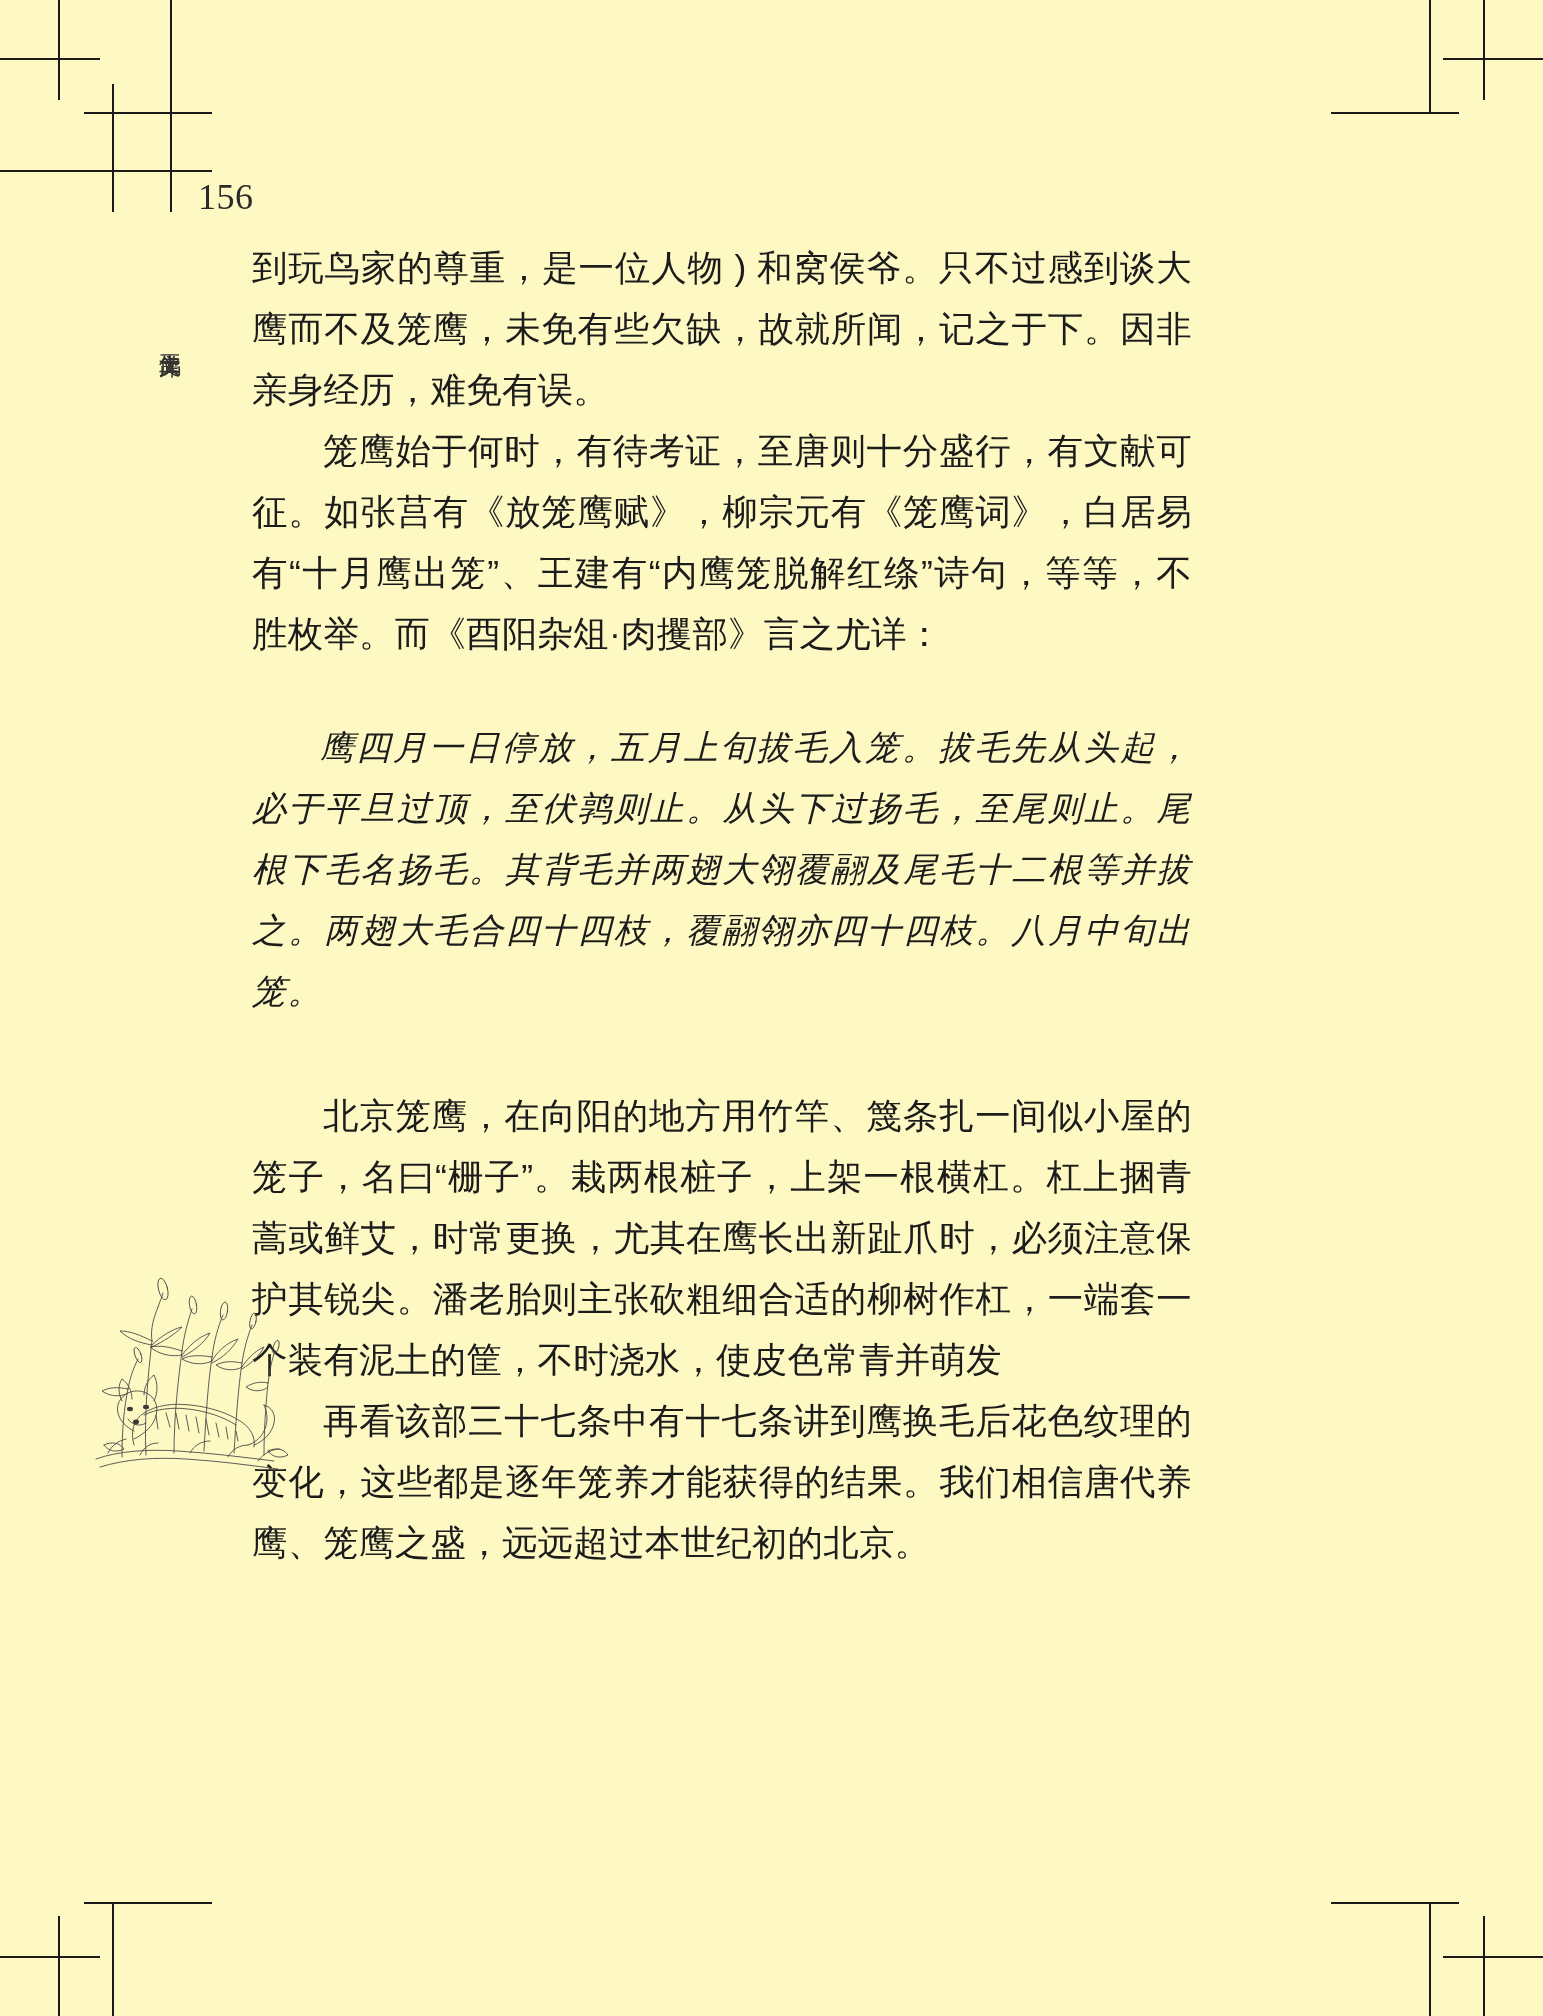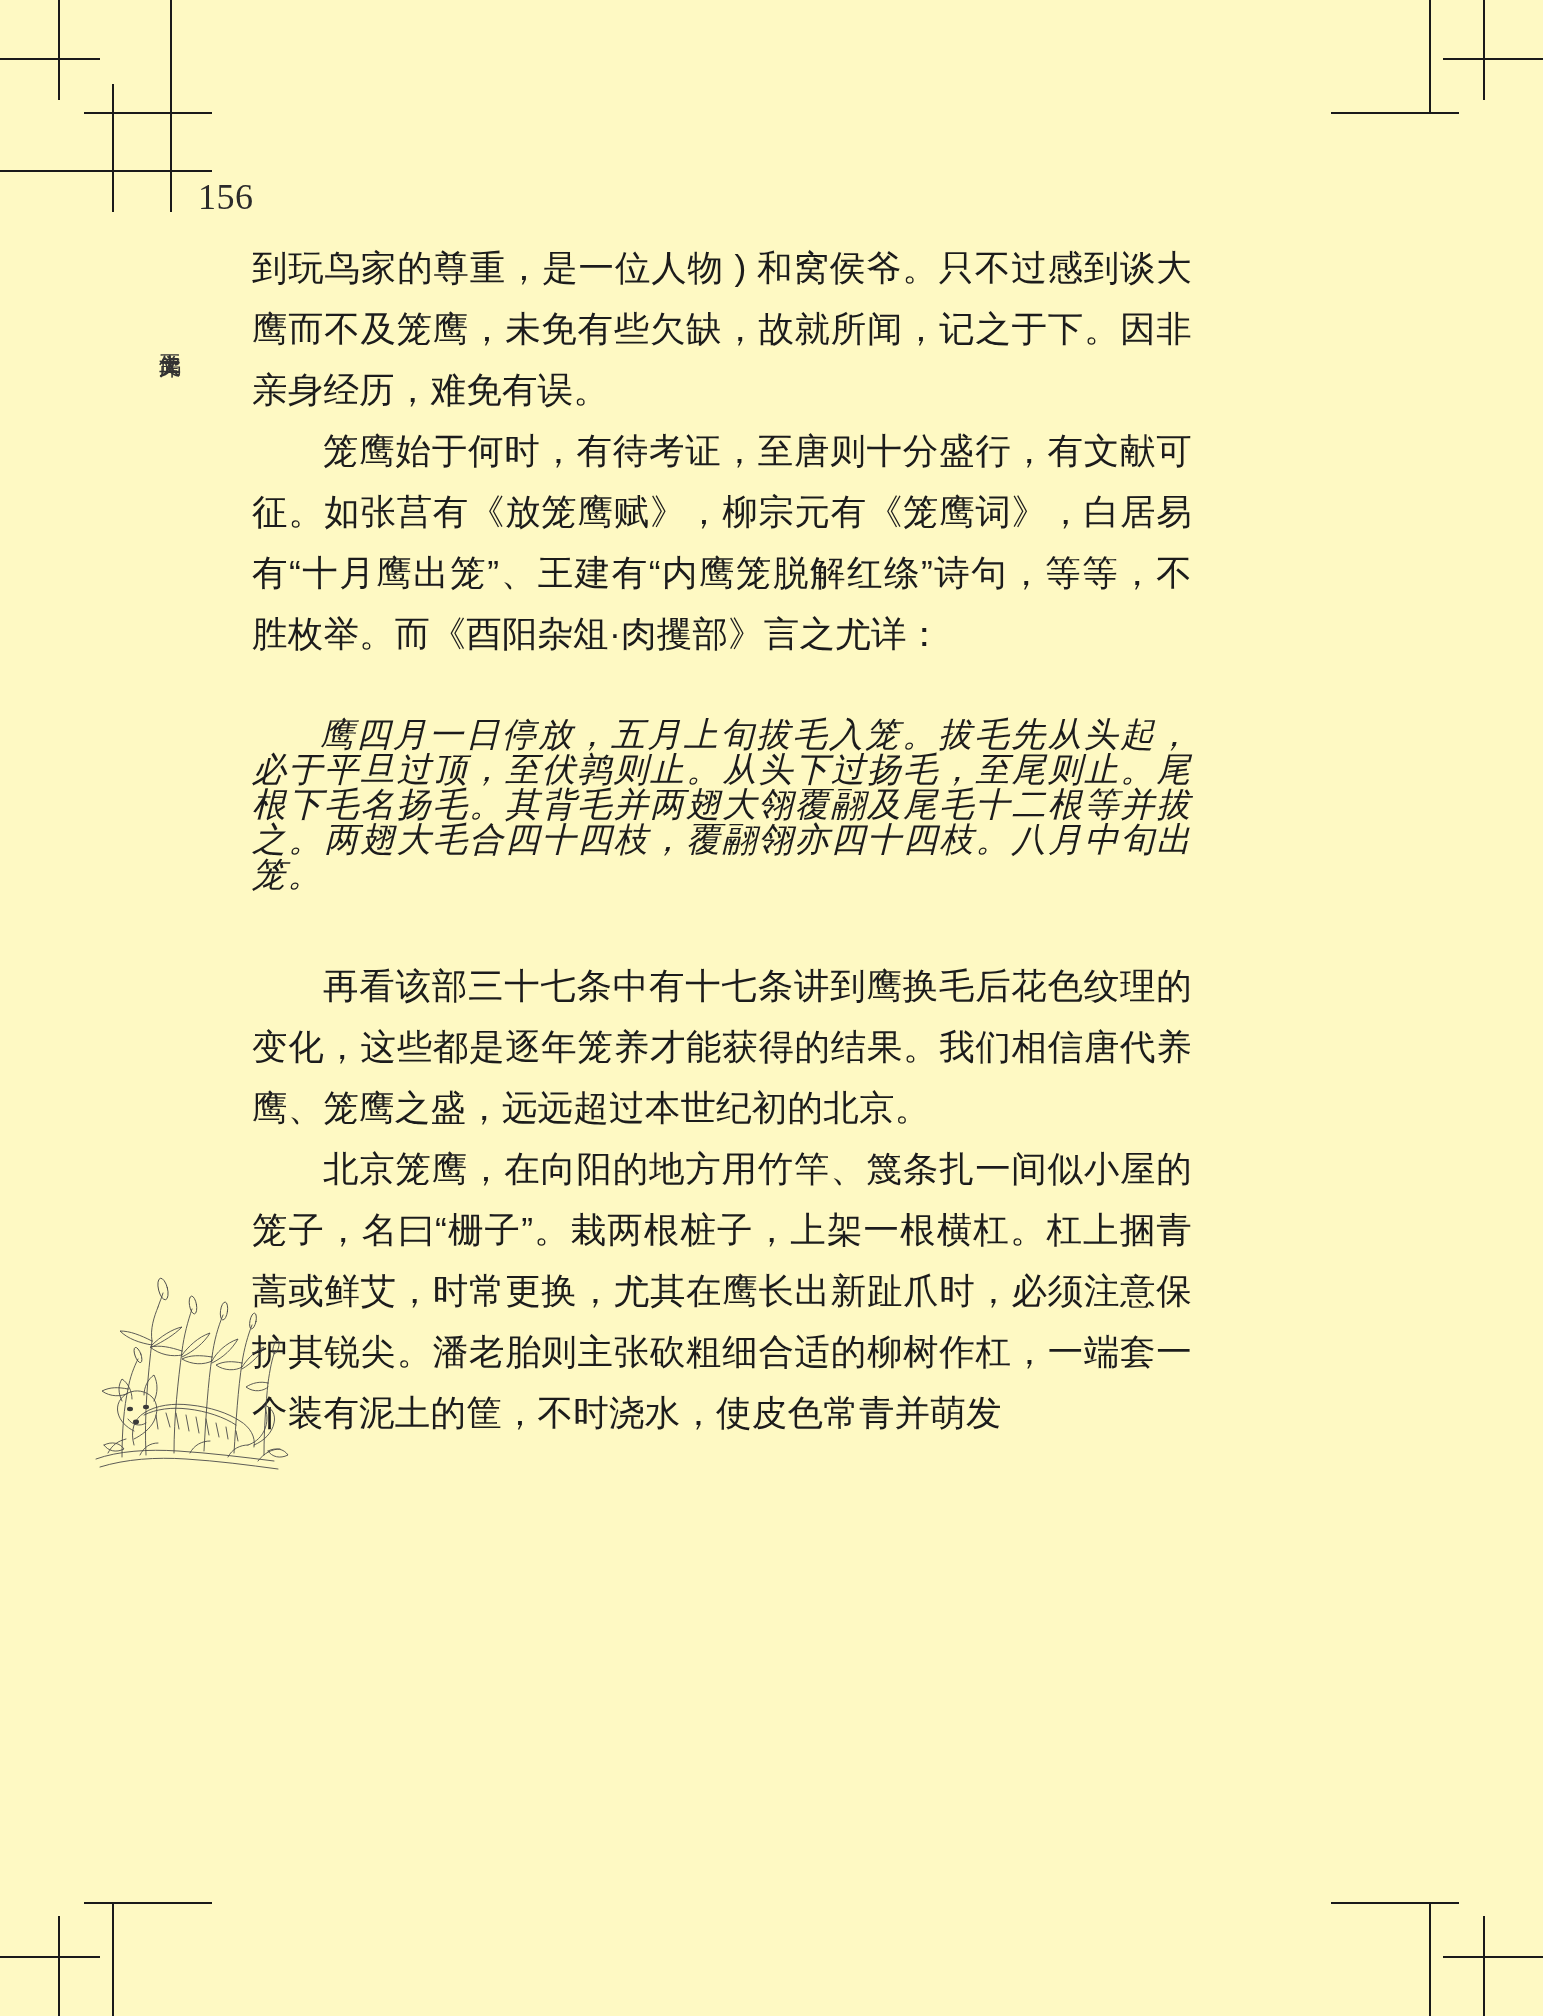--- a/index.html
+++ b/index.html
@@ -109,21 +109,21 @@
   }
   p.indent { text-indent: 2em; }
 
   .quote {
     margin: 0;
     padding: 0;
   }
   .quote p {
     font-family: "Liberation Serif", "DejaVu Serif", serif;
     font-size: 34px;
-    line-height: 35px;
+    line-height: 61px;
     letter-spacing: 1.5px;
     color: #1c1c1c;
     font-style: italic;
     text-align: justify;
   }
   .quote p.indent { text-indent: 2em; }
 
   .gap-before-quote { height: 52px; }
   .gap-after-quote  { height: 64px; }
 
@@ -180,23 +180,23 @@
     <p class="indent">笼鹰始于何时，有待考证，至唐则十分盛行，有文献可征。如张莒有《放笼鹰赋》，柳宗元有《笼鹰词》，白居易有“十月鹰出笼”、王建有“内鹰笼脱解红绦”诗句，等等，不胜枚举。而《酉阳杂俎·肉攫部》言之尤详：</p>
 
     <div class="gap-before-quote"></div>
 
     <blockquote class="quote">
       <p class="indent">鹰四月一日停放，五月上旬拔毛入笼。拔毛先从头起，必于平旦过顶，至伏鹑则止。从头下过扬毛，至尾则止。尾根下毛名扬毛。其背毛并两翅大翎覆翮及尾毛十二根等并拔之。两翅大毛合四十四枝，覆翮翎亦四十四枝。八月中旬出笼。</p>
     </blockquote>
 
     <div class="gap-after-quote"></div>
 
+    <p class="indent">北京笼鹰，在向阳的地方用竹竿、篾条扎一间似小屋的笼子，名曰“栅子”。栽两根桩子，上架一根横杠。杠上捆青蒿或鲜艾，时常更换，尤其在鹰长出新趾爪时，必须注意保护其锐尖。潘老胎则主张砍粗细合适的柳树作杠，一端套一个装有泥土的筐，不时浇水，使皮色常青并萌发</p>
+
     <p class="indent">再看该部三十七条中有十七条讲到鹰换毛后花色纹理的变化，这些都是逐年笼养才能获得的结果。我们相信唐代养鹰、笼鹰之盛，远远超过本世纪初的北京。</p>
-
-    <p class="indent">北京笼鹰，在向阳的地方用竹竿、篾条扎一间似小屋的笼子，名曰“栅子”。栽两根桩子，上架一根横杠。杠上捆青蒿或鲜艾，时常更换，尤其在鹰长出新趾爪时，必须注意保护其锐尖。潘老胎则主张砍粗细合适的柳树作杠，一端套一个装有泥土的筐，不时浇水，使皮色常青并萌发</p>
 
   </div>
 
   <div class="illustration">
     <svg width="230" height="230" viewBox="0 0 230 230">
       <g stroke="#4a4a4a" fill="none" stroke-width="0.9" stroke-linecap="round">
 
         <path d="M68 200 C66 160 70 120 74 86"></path>
         <path d="M74 86 C72 74 76 62 80 52"></path>
         <path d="M80 52 C82 46 84 42 85 38"></path>

